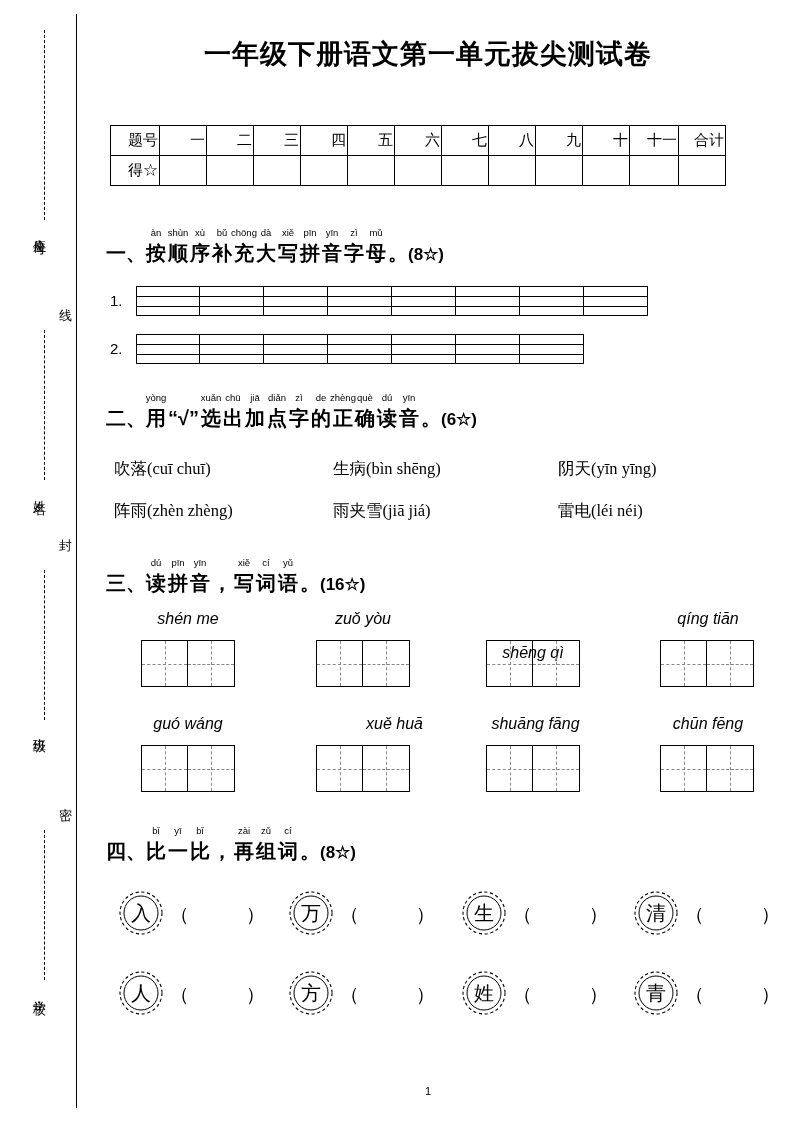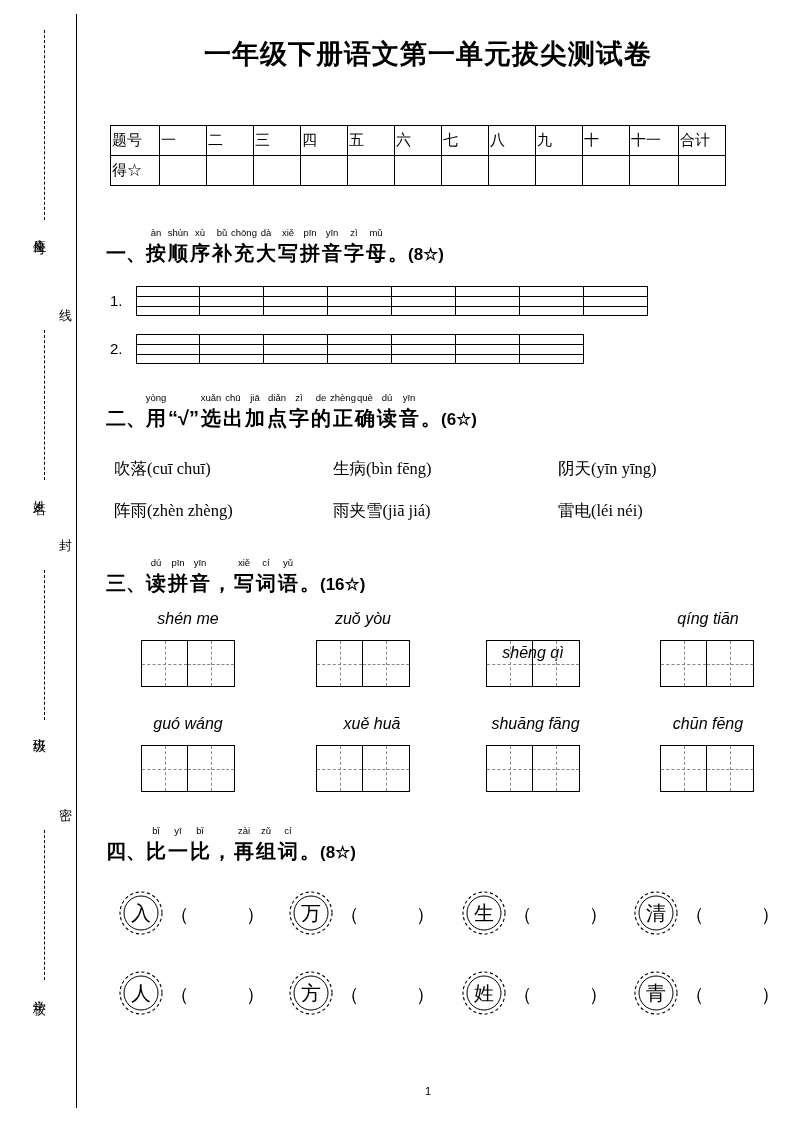--- a/index.html
+++ b/index.html
@@ -61,21 +61,21 @@
   
   table.score{
     position:absolute;left:22px;top:125px;
     border-collapse:collapse;
     font-family:"Liberation Sans", sans-serif;
     font-size:15px;
   }
   table.score td{
     border:1px solid #000;
     height:27px;
-    text-align:left;
+    text-align:right;
     vertical-align:middle;
   }
   table.score td.head{width:46px;}
   table.score td.col{width:44px;}
   table.score td.wide{width:46px;}
   table.score td.last{width:44px;}
 
   
   .sec{
     position:absolute;left:18px;width:670px;
@@ -249,21 +249,21 @@
     <div class="num" style="left:22px;top:340px;">2.</div>
     <div class="fourline-row" style="left:48px;top:334px;">
       <span class="fl-cell"></span><span class="fl-cell"></span><span class="fl-cell"></span><span class="fl-cell"></span><span class="fl-cell"></span><span class="fl-cell"></span><span class="fl-cell"></span>
     </div>
 
     <div class="sec" style="top:405px;">
       <span>二、</span><span class="ch"><span class="py">yòng</span><span>用</span></span><span class="ch"><span>“√”</span></span><span class="ch"><span class="py">xuǎn</span><span>选</span></span><span class="ch"><span class="py">chū</span><span>出</span></span><span class="ch"><span class="py">jiā</span><span>加</span></span><span class="ch"><span class="py">diǎn</span><span>点</span></span><span class="ch"><span class="py">zì</span><span>字</span></span><span class="ch"><span class="py">de</span><span>的</span></span><span class="ch"><span class="py">zhèng</span><span>正</span></span><span class="ch"><span class="py">què</span><span>确</span></span><span class="ch"><span class="py">dú</span><span>读</span></span><span class="ch"><span class="py">yīn</span><span>音</span></span><span>。</span><span class="pts">(6☆)</span>
     </div>
 
     <div class="choice" style="left:26px;top:458px;">吹落(cuī chuī)</div>
-    <div class="choice" style="left:245px;top:458px;">生病(bìn fēng)</div>
+    <div class="choice" style="left:245px;top:458px;">生病(bìn shēng)</div>
     <div class="choice" style="left:470px;top:458px;">阴天(yīn yīng)</div>
 
     <div class="choice" style="left:26px;top:500px;">阵雨(zhèn zhèng)</div>
     <div class="choice" style="left:245px;top:500px;">雨夹雪(jiā jiá)</div>
     <div class="choice" style="left:470px;top:500px;">雷电(léi néi)</div>
 
     <div class="sec" style="top:570px;">
       <span>三、</span><span class="ch"><span class="py">dú</span><span>读</span></span><span class="ch"><span class="py">pīn</span><span>拼</span></span><span class="ch"><span class="py">yīn</span><span>音</span></span><span class="ch"><span>，</span></span><span class="ch"><span class="py">xiě</span><span>写</span></span><span class="ch"><span class="py">cí</span><span>词</span></span><span class="ch"><span class="py">yǔ</span><span>语</span></span><span>。</span><span class="pts">(16☆)</span>
     </div>
 
@@ -307,21 +307,21 @@
           <span class="v"></span>
           <span class="h"></span>
         </div>
       <div class="cell">
           <span class="v"></span>
           <span class="h"></span>
         </div>
     </div>
 
     <div class="pylabel" style="left:40px;top:715px;width:120px;">guó wáng</div>
-    <div class="pylabel" style="left:224px;top:715px;width:120px;">xuě huā</div>
+    <div class="pylabel" style="left:215px;top:715px;width:120px;text-align:right;">xuě huā</div>
     <div class="pylabel" style="left:380px;top:715px;width:135px;">shuāng fāng</div>
     <div class="pylabel" style="left:555px;top:715px;width:130px;">chūn fēng</div>
 
     <div class="tzg" style="left:53px;top:745px;">
       <div class="cell">
           <span class="v"></span>
           <span class="h"></span>
         </div>
       <div class="cell">
           <span class="v"></span>

